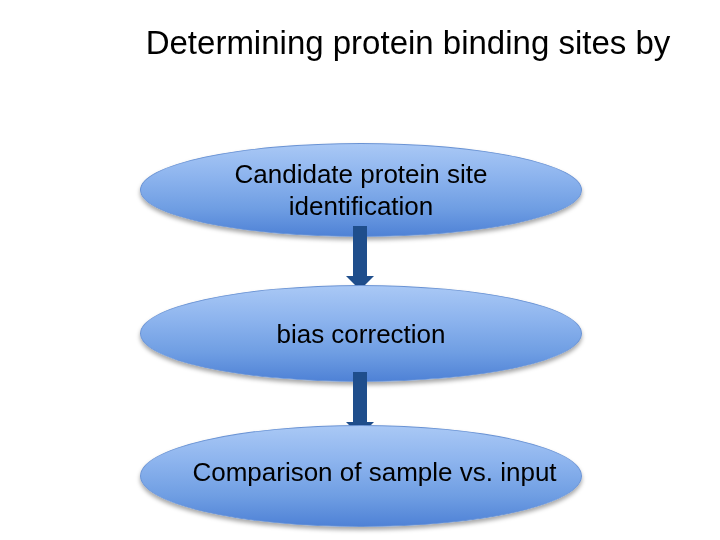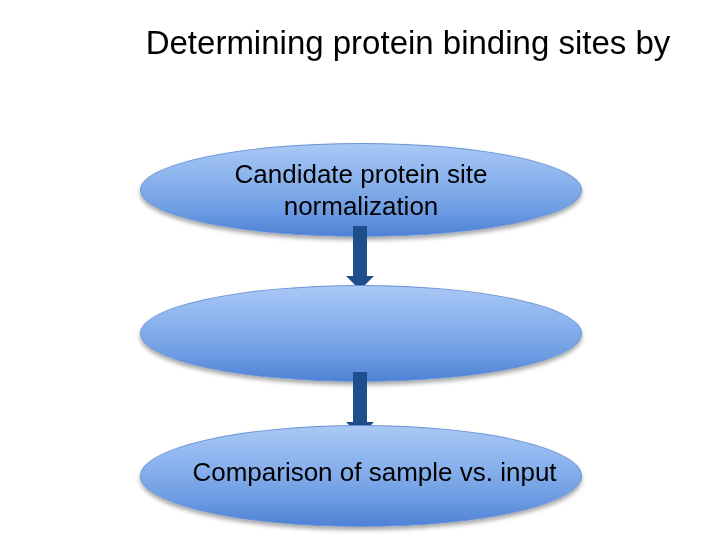--- a/index.html
+++ b/index.html
@@ -18,31 +18,32 @@
 </head>
 <body>
 
 <div class="title">
   <div>Determining protein binding sites by</div>
 </div>
 
 <div class="node" style="left:140px; top:143px; width:440px; height:92px;">
   <div>
     <div>Candidate protein site</div>
-    <div>normalization</div>
+    <div>identification</div>
   </div>
 </div>
 
 <svg class="arrow" style="left:346px; top:226px;" width="28" height="66" viewBox="0 0 28 66">
   <rect x="7" y="0" width="14" height="52" fill="#1f4e8c"></rect>
   <polygon points="0,50 28,50 14,64" fill="#1f4e8c"></polygon>
 </svg>
 
 <div class="node" style="left:140px; top:285px; width:440px; height:95px;">
   <div>
+    <div>bias correction</div>
   </div>
 </div>
 
 <svg class="arrow" style="left:346px; top:372px;" width="28" height="66" viewBox="0 0 28 66">
   <rect x="7" y="0" width="14" height="52" fill="#1f4e8c"></rect>
   <polygon points="0,50 28,50 14,64" fill="#1f4e8c"></polygon>
 </svg>
 
 <div class="node" style="left:140px; top:425px; width:440px; height:100px;">
   <div style="margin-top:-8px;margin-left:27px;">Comparison of sample vs. input</div>

